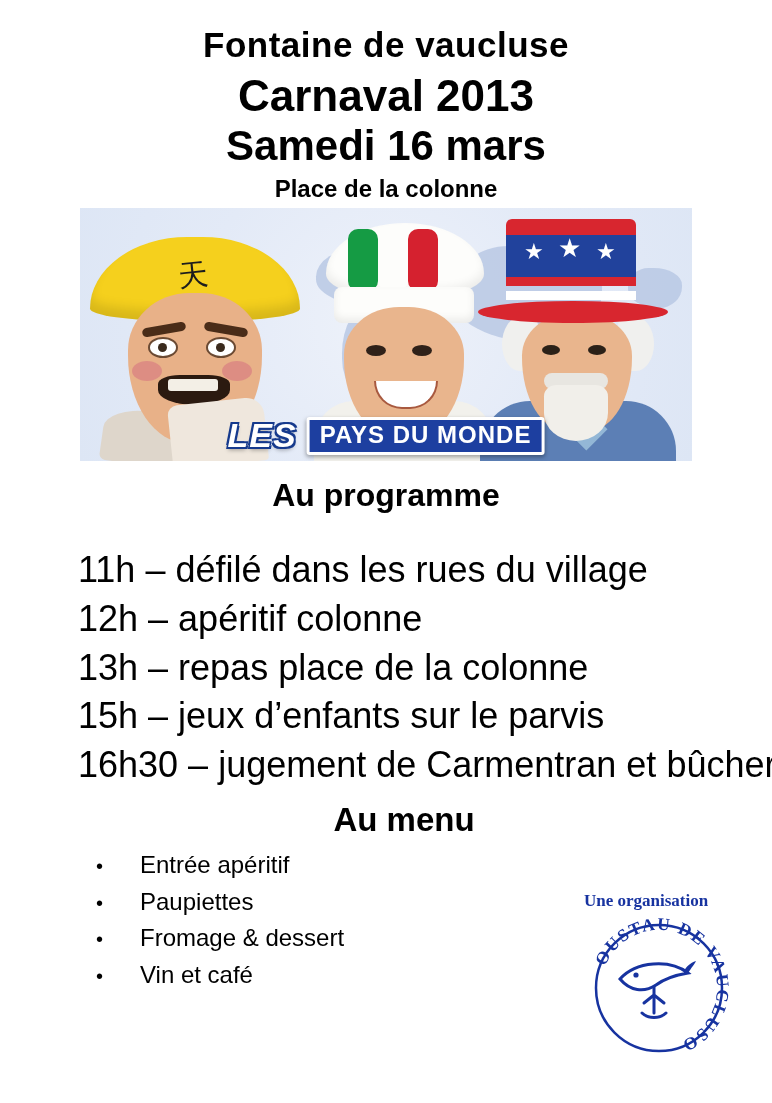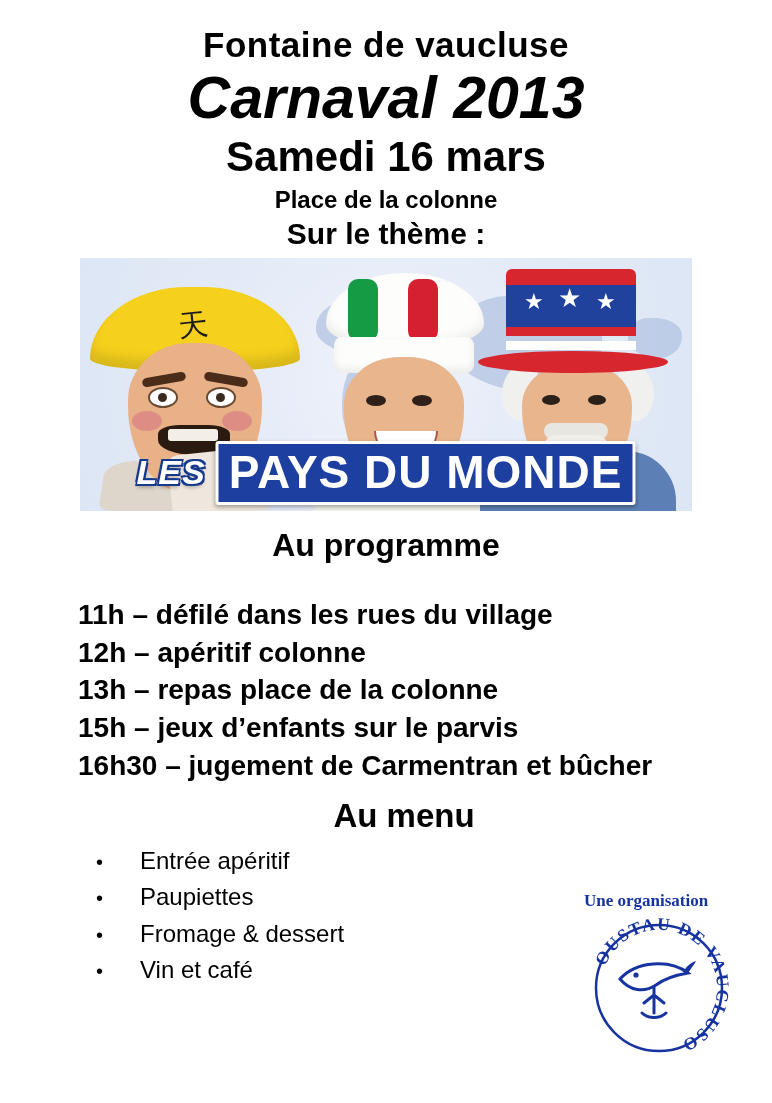--- a/index.html
+++ b/index.html
@@ -27,24 +27,24 @@
     text-align: center;
     padding-top: 26px;
   }
   .line-town {
     font-size: 35px;
     font-weight: bold;
     letter-spacing: 0.5px;
     line-height: 1.1;
   }
   .line-title {
-    font-size: 59px;
+    font-size: 44px;
     font-weight: bold;
     line-height: 1.12;
-    font-style: italic;
+    margin-top: 6px;
   }
   .line-date {
     font-size: 42px;
     font-weight: bold;
     line-height: 1.12;
     margin-top: 2px;
   }
   .line-place {
     font-size: 24px;
     font-weight: bold;
@@ -226,43 +226,42 @@
     font-weight: bold;
     font-style: italic;
     color: #ffffff;
     letter-spacing: 1px;
     text-shadow:
       -2px -2px 0 #163a8d, 2px -2px 0 #163a8d,
       -2px 2px 0 #163a8d, 2px 2px 0 #163a8d,
       0 3px 4px rgba(0,0,0,.35);
   }
   .banner .rest {
-    font-size: 46px;
+    font-size: 24px;
     font-weight: bold;
     color: #ffffff;
     letter-spacing: 1px;
     background: #1d3fa0;
     border: 3px solid #ffffff;
     padding: 1px 10px 3px 10px;
     border-radius: 3px;
     box-shadow: 0 2px 4px rgba(0,0,0,.35);
   }
 
   
   .au-programme {
     text-align: center;
     font-size: 32px;
     font-weight: bold;
     margin-top: 16px;
   }
   .schedule {
     margin: 32px 0 12px 78px;
-    font-size: 28px;
+    font-size: 36px;
     line-height: 1.35;
-    font-weight: bold;
   }
   .schedule div { white-space: nowrap; }
 
   .au-menu {
     text-align: center;
     font-size: 33px;
     font-weight: bold;
     margin-top: 8px;
     padding-left: 36px;
   }
@@ -316,21 +315,20 @@
 </head>
 <body>
 
 <div class="poster">
 
   <div class="header">
     <div class="line-town">Fontaine de vaucluse</div>
     <div class="line-title">Carnaval 2013</div>
     <div class="line-date">Samedi 16 mars</div>
     <div class="line-place">Place de la colonne</div>
-    <div class="line-theme">Sur le thème :</div>
   </div>
 
   <div class="photo-band">
     <div class="globe">
       <div class="cont c1"></div>
       <div class="cont c2"></div>
       <div class="cont c3"></div>
       <div class="cont c4"></div>
       <div class="cont c5"></div>
       <div class="cont c6"></div>

